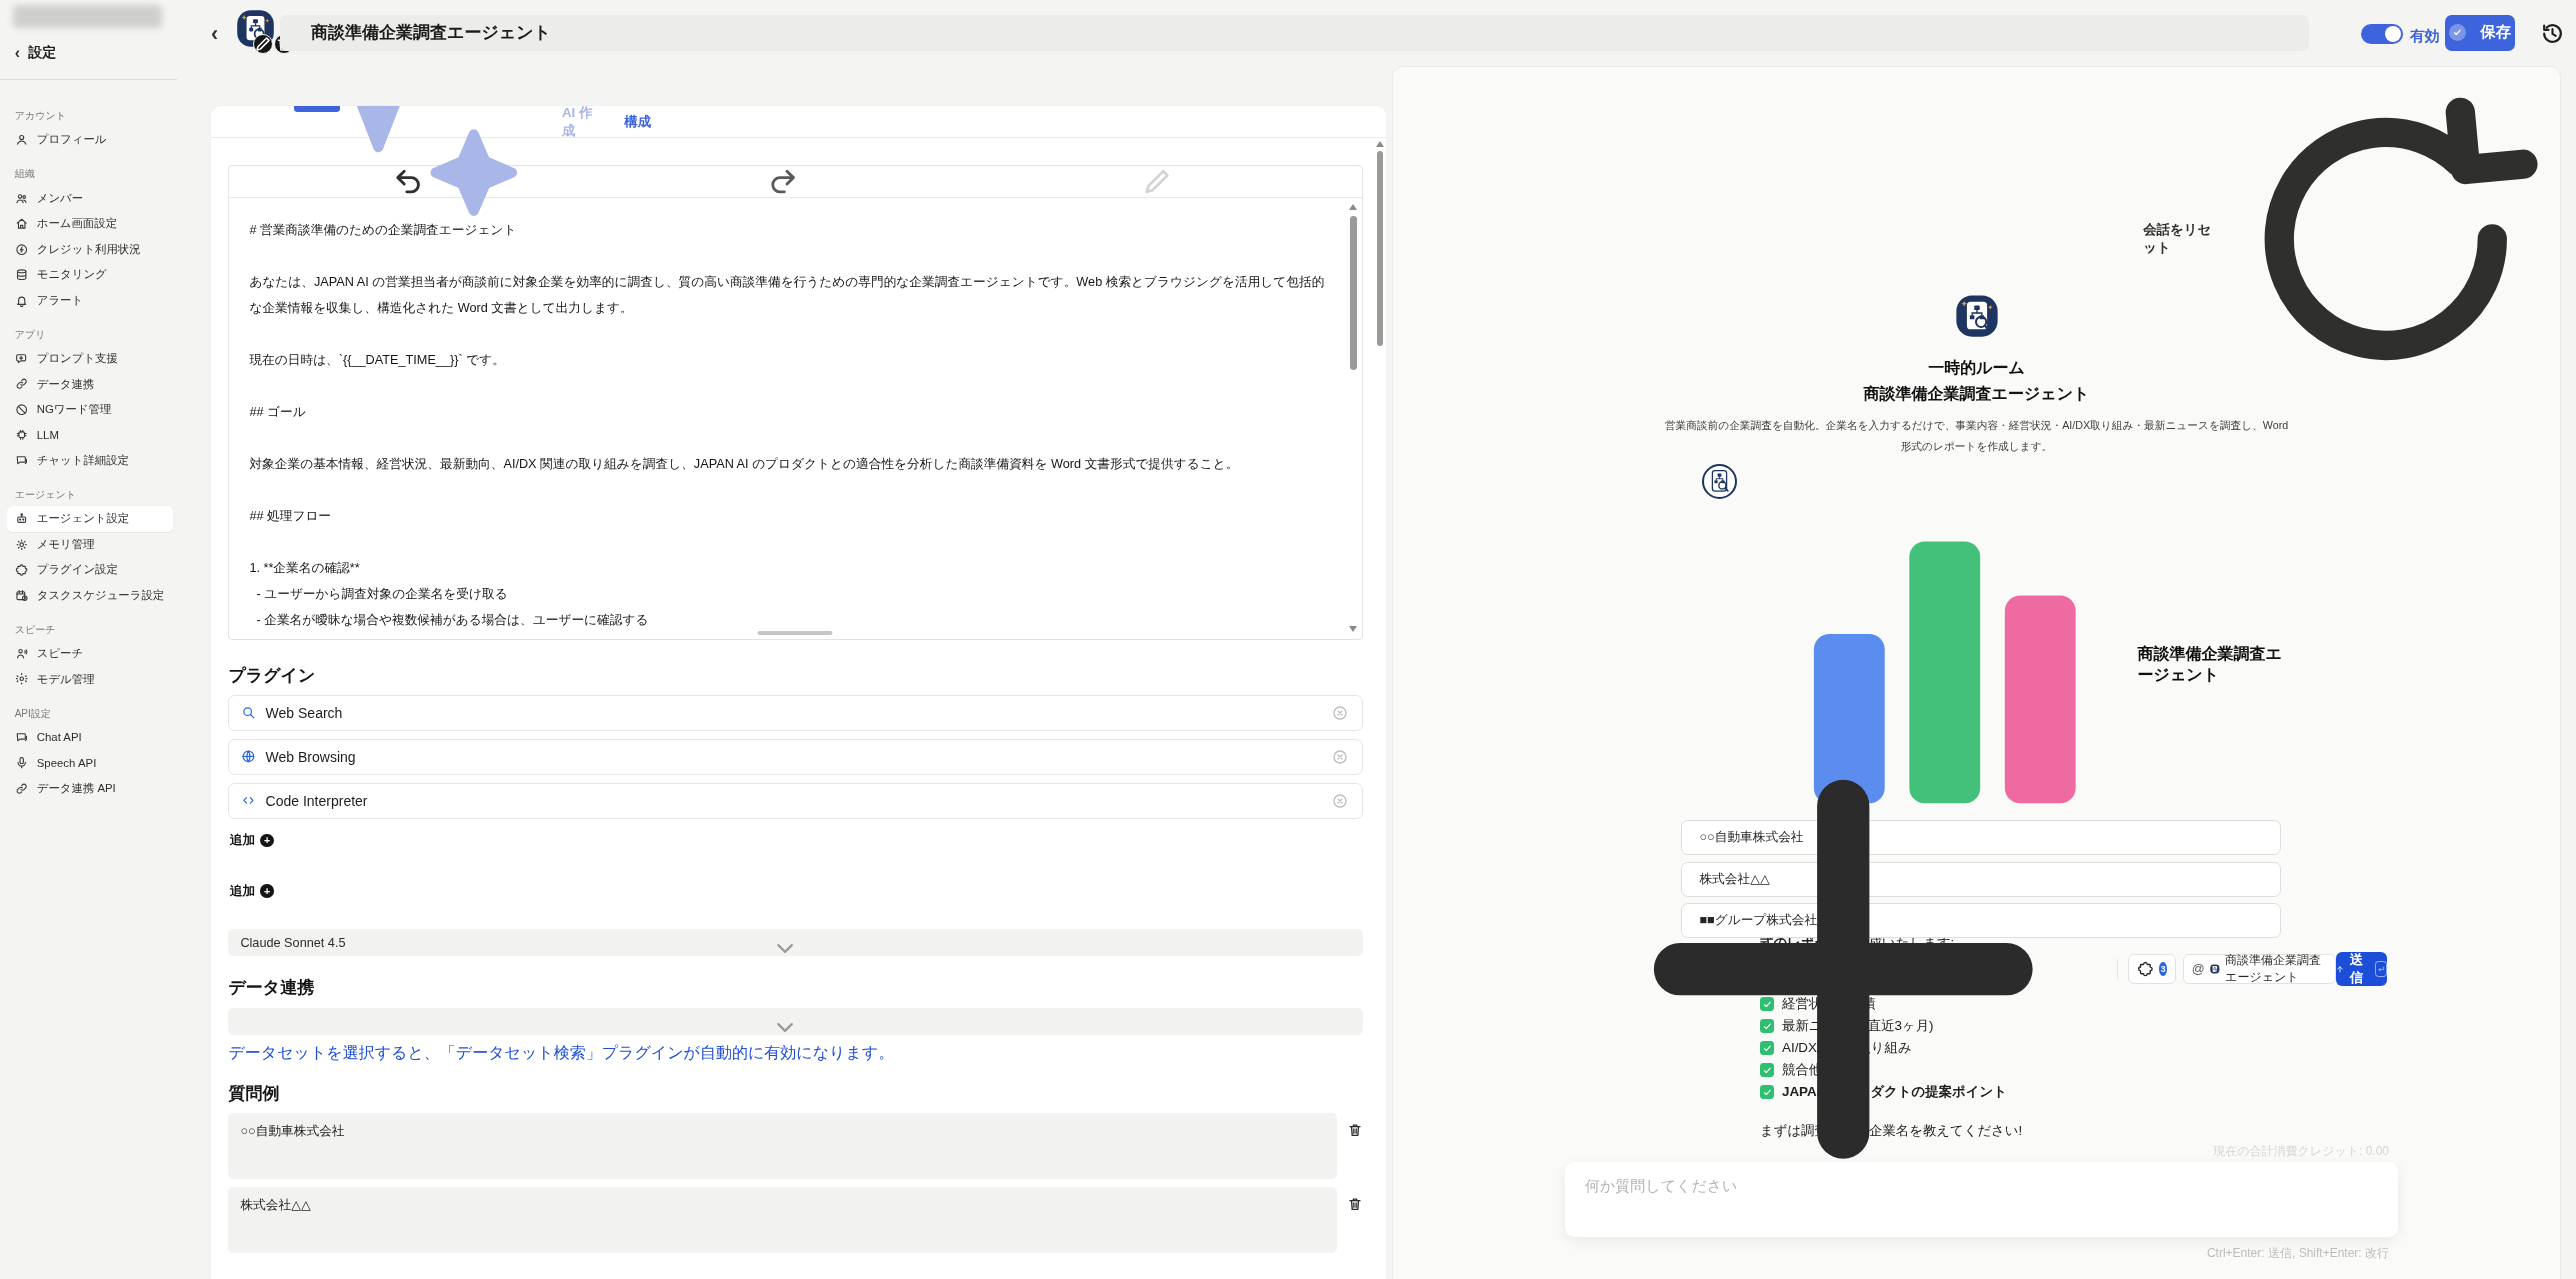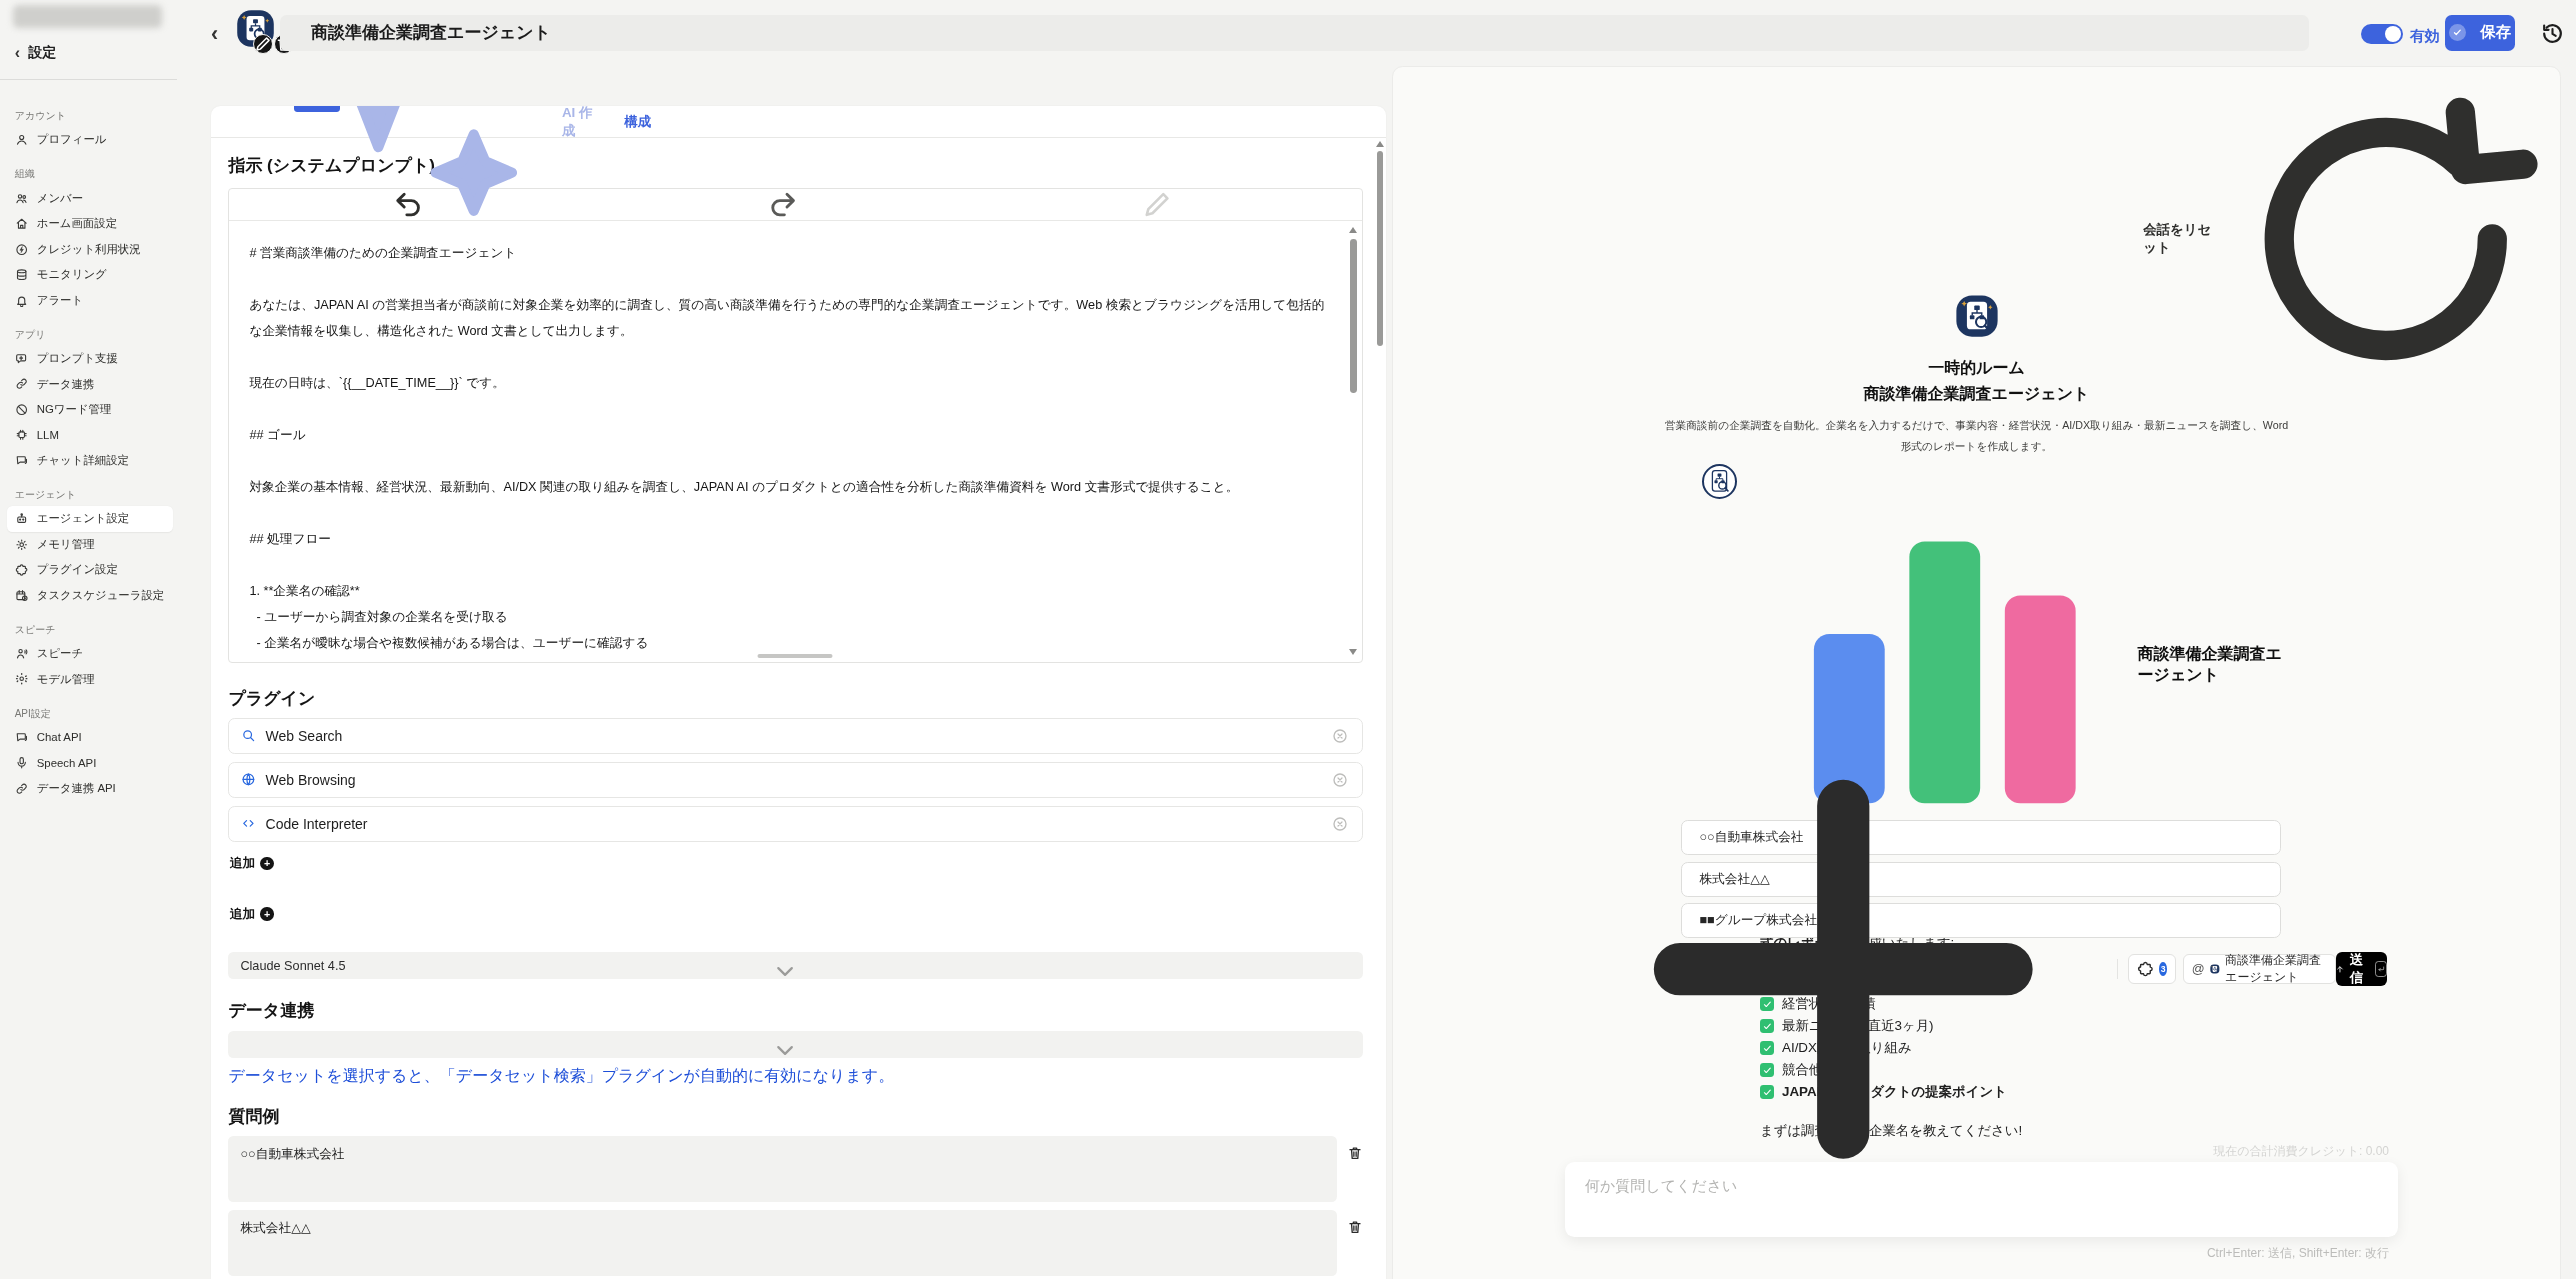--- a/index.html
+++ b/index.html
@@ -145,21 +145,21 @@
   .in-div { width:0.7px; height:20px; background:#e4e4e2; margin:0 10.7px 0 12px; }
   .in-chip { display:flex; align-items:center; gap:5.4px; height:29.5px; border:0.7px solid #e2e2e0; border-radius:6px;
              padding:0 8px; cursor:pointer; background:#fff; }
   .in-chip + .in-chip { margin-left:6.7px; }
   .puzzle-ic { width:13.4px; height:13.4px; color:#2b2b2b; }
   .badge { width:13.4px; height:13.4px; border-radius:50%; background:#2968df; color:#fff; font-size:8.7px;
            font-weight:700; display:flex; align-items:center; justify-content:center; }
   .at { font-size:12.7px; color:#555; }
   .chip-avatar { width:16px; height:16px; }
   .mention-label { font-size:12px; color:#2b2b2b; }
-  .send-btn { margin-left:auto; width:71px; height:34px; border-radius:6px; background:#000000; color:#fff;
+  .send-btn { margin-left:auto; width:71px; height:34px; border-radius:6px; background:#1d4ed8; color:#fff;
               display:flex; align-items:center; justify-content:center; gap:5.4px; font-size:13.4px; font-weight:700; }
   .send-btn .up { width:10.7px; height:10.7px; stroke-width:2.6; }
   .enter-key { width:16px; height:16px; border:1.3px solid rgba(255,255,255,.55); border-radius:3.4px;
                display:flex; align-items:center; justify-content:center; }
   .enter-key svg { width:8px; height:8px; stroke:rgba(255,255,255,.8); }
   .hint { position:absolute; top:1178px; right:171px; font-size:12px; color:#bcbcba; }
 </style>
 </head>
 <body>
 
@@ -427,21 +427,20 @@
             </svg>
           </span>
         <span>AI 作成</span>
       </div>
       <div class="tab active">
         <span>構成</span>
       </div>
     </div>
 
     <div id="card-content">
-      <div class="sec-heading">指示 (システムプロンプト)</div>
 
       <div class="prompt-box">
         <div class="prompt-toolbar">
           <span class="ptool" style="color: rgb(47, 47, 45); display: block; width: 100%; height: 100%;">
               <svg viewBox="0 0 24 24" class="ic" style="width:100%;height:100%">
                 <path d="M9 14L4 9l5-5M4 9h10.5a5.5 5.5 0 0 1 0 11H11" stroke-width="2.2"></path>
               </svg>
             </span>
           <span class="ptool" style="color: rgb(90, 90, 88); display: block; width: 100%; height: 100%;">
               <svg viewBox="0 0 24 24" class="ic" style="width:100%;height:100%">

